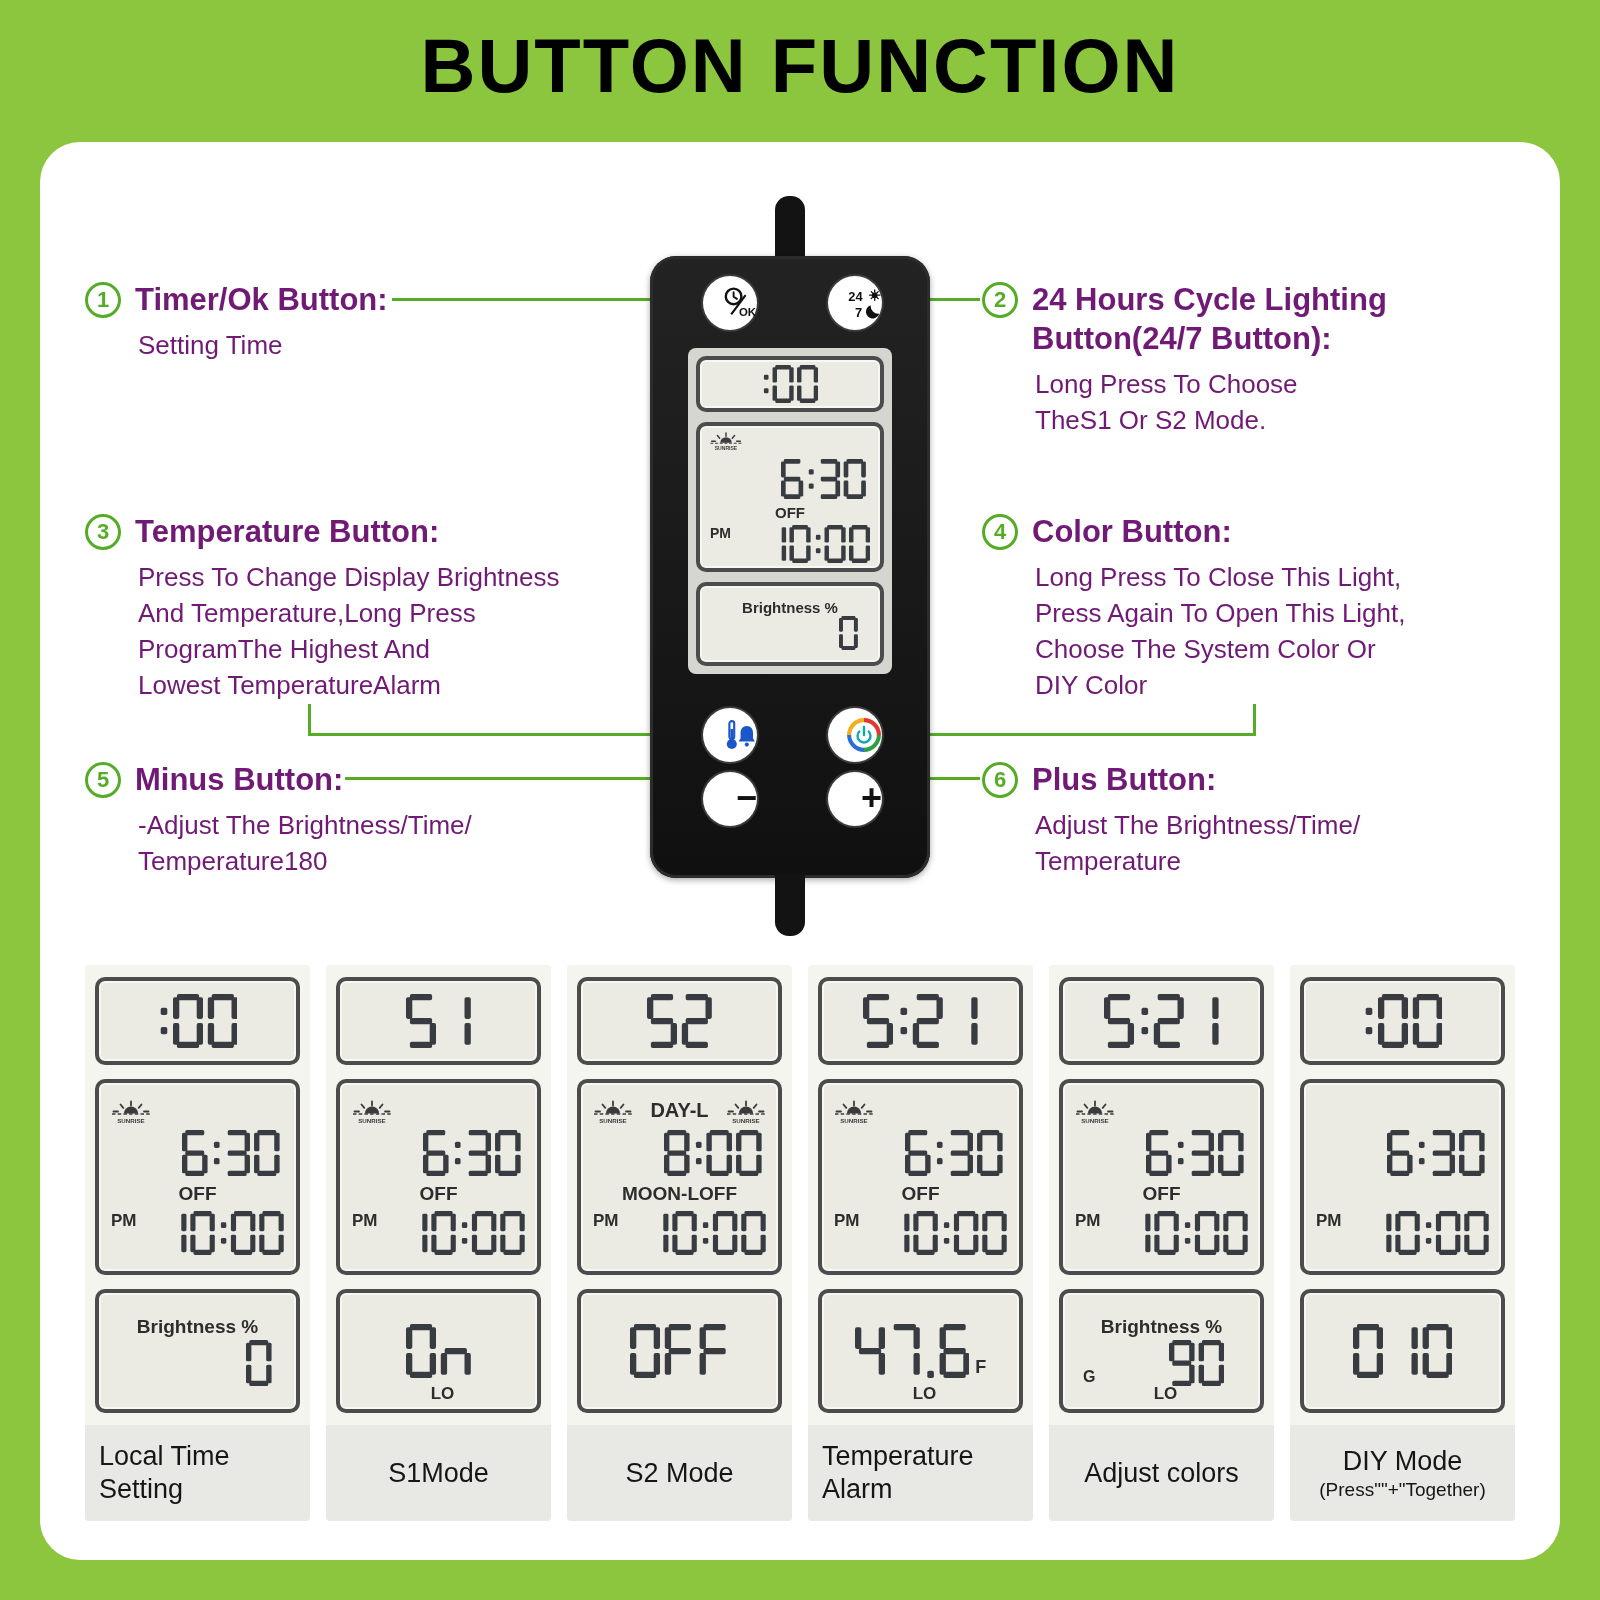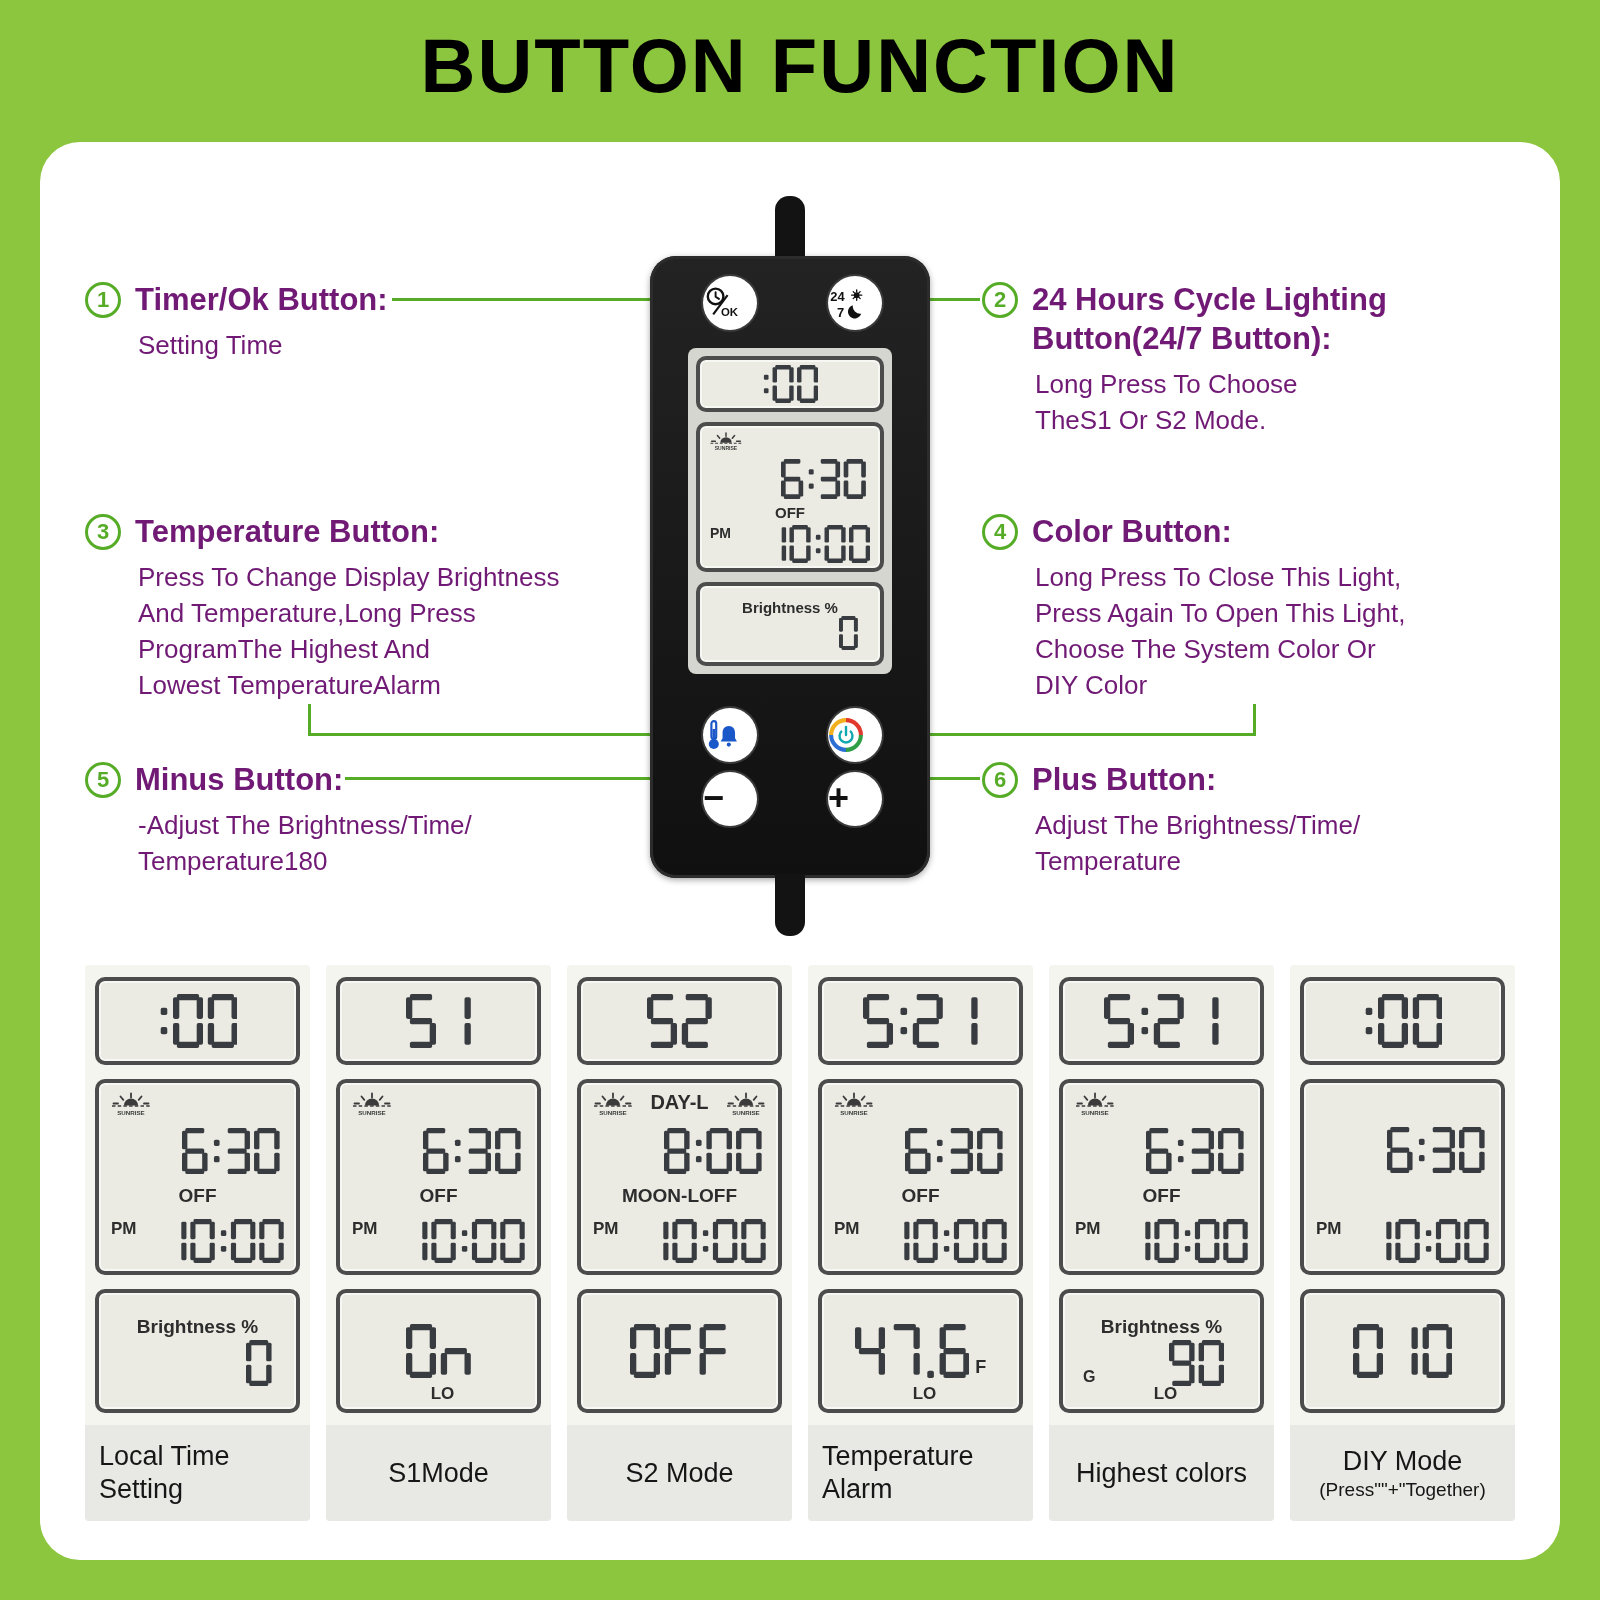--- a/index.html
+++ b/index.html
@@ -10,21 +10,21 @@
   .card{position:absolute;left:40px;top:142px;width:1520px;height:1418px;background:#ffffff;border-radius:40px;}
 
   
   .cable{position:absolute;background:#131313;}
   .cable-top{left:775px;top:196px;width:30px;height:64px;border-radius:14px 14px 0 0;}
   .cable-bottom{left:775px;top:874px;width:30px;height:62px;border-radius:0 0 14px 14px;}
   .device-body{position:absolute;left:650px;top:256px;width:280px;height:622px;
                background:linear-gradient(#232323,#101010);border-radius:26px;
                box-shadow:inset 0 0 0 3px #2c2c2c, 0 2px 6px rgba(0,0,0,.35);}
   .btn{position:absolute;width:54px;height:54px;border-radius:50%;background:#fff;
-       display:flex;align-items:center;justify-content:flex-start;box-shadow:0 0 0 2px #3a3a3a;}
+       display:flex;align-items:center;justify-content:flex-end;box-shadow:0 0 0 2px #3a3a3a;}
   .btn-timer{left:703px;top:276px;}
   .btn-cycle{left:828px;top:276px;}
   .btn-temp{left:703px;top:708px;}
   .btn-power{left:828px;top:708px;}
   .btn-minus{left:703px;top:772px;}
   .btn-plus{left:828px;top:772px;}
   .btn-minus span,.btn-plus span{font-size:36px;font-weight:bold;color:#111;line-height:1;margin-top:-3px;}
   .btn-icon{width:36px;height:36px;display:block;}
 
   .display{position:absolute;left:688px;top:348px;width:204px;height:326px;background:#d6d6d0;
@@ -59,21 +59,21 @@
   .num{flex:none;width:36px;height:36px;border:3px solid #57ac27;border-radius:50%;box-sizing:border-box;
        display:flex;align-items:center;justify-content:center;font-weight:bold;font-size:22px;color:#57ac27;margin-top:2px;}
   .ann-title{font-size:31px;font-weight:bold;color:#701a75;line-height:39px;white-space:pre-line;}
   .ann-body{margin-top:8px;padding-left:53px;font-size:26px;line-height:36px;color:#701a75;white-space:pre-line;}
   .line{position:absolute;background:#57ac27;}
 
   
   .panels{position:absolute;left:85px;top:965px;width:1430px;display:flex;gap:16px;}
   .panel-col{flex:1;display:flex;flex-direction:column;background:#f5f5ef;border-radius:4px;padding:12px 10px 0;}
   .p-top{height:88px;display:flex;align-items:center;justify-content:center;margin-bottom:14px;}
-  .p-mid{height:196px;margin-bottom:14px;padding:8px 10px;display:flex;flex-direction:column;justify-content:space-between;}
+  .p-mid{height:196px;margin-bottom:14px;padding:16px 10px;display:flex;flex-direction:column;justify-content:space-between;}
   .p-bot{height:124px;margin-bottom:12px;padding:6px 10px;position:relative;display:flex;flex-direction:column;
          align-items:center;justify-content:center;gap:2px;}
   .panel-label{margin:0 -10px;background:#e8e8e4;min-height:80px;display:flex;flex-direction:column;
                justify-content:center;padding:8px 14px;border-radius:0 0 4px 4px;color:#161616;}
   .label-line{font-size:27px;line-height:33px;}
   .label-line.small{font-size:19px;line-height:24px;}
   .sun-slot{min-width:36px;display:block;}
 </style>
 </head>
 <body>
@@ -909,21 +909,21 @@
               <rect x="19.50" y="9.7" width="2.1" height="7.2" rx="0.6"></rect>
               <rect x="12.90" y="15.9" width="7.4" height="2.1" rx="0.6"></rect>
               <rect x="11.60" y="9.7" width="2.1" height="7.2" rx="0.6"></rect>
               <rect x="11.60" y="1.1" width="2.1" height="7.2" rx="0.6"></rect>
             </svg>
 
      </div>
      <div class="bot-under lcd-print">LO</div>
         </div>
         <div class="panel-label" style="text-align: center;">
-          <div class="label-line">Highest colors</div>
+          <div class="label-line">Adjust colors</div>
         </div>
       </div>
       <div class="panel-col">
         <div class="lcd-box p-top">
           <svg class="seg" viewBox="0 0 26.6 18" style="height:54px" fill="#383c40" xmlns="http://www.w3.org/2000/svg">
             <rect x="0.90" y="4.6" width="2.2" height="2.4" rx="0.6"></rect>
             <rect x="0.90" y="11" width="2.2" height="2.4" rx="0.6"></rect>
             <rect x="6.30" y="0" width="7.4" height="2.1" rx="0.6"></rect>
             <rect x="12.90" y="1.1" width="2.1" height="7.2" rx="0.6"></rect>
             <rect x="12.90" y="9.7" width="2.1" height="7.2" rx="0.6"></rect>

